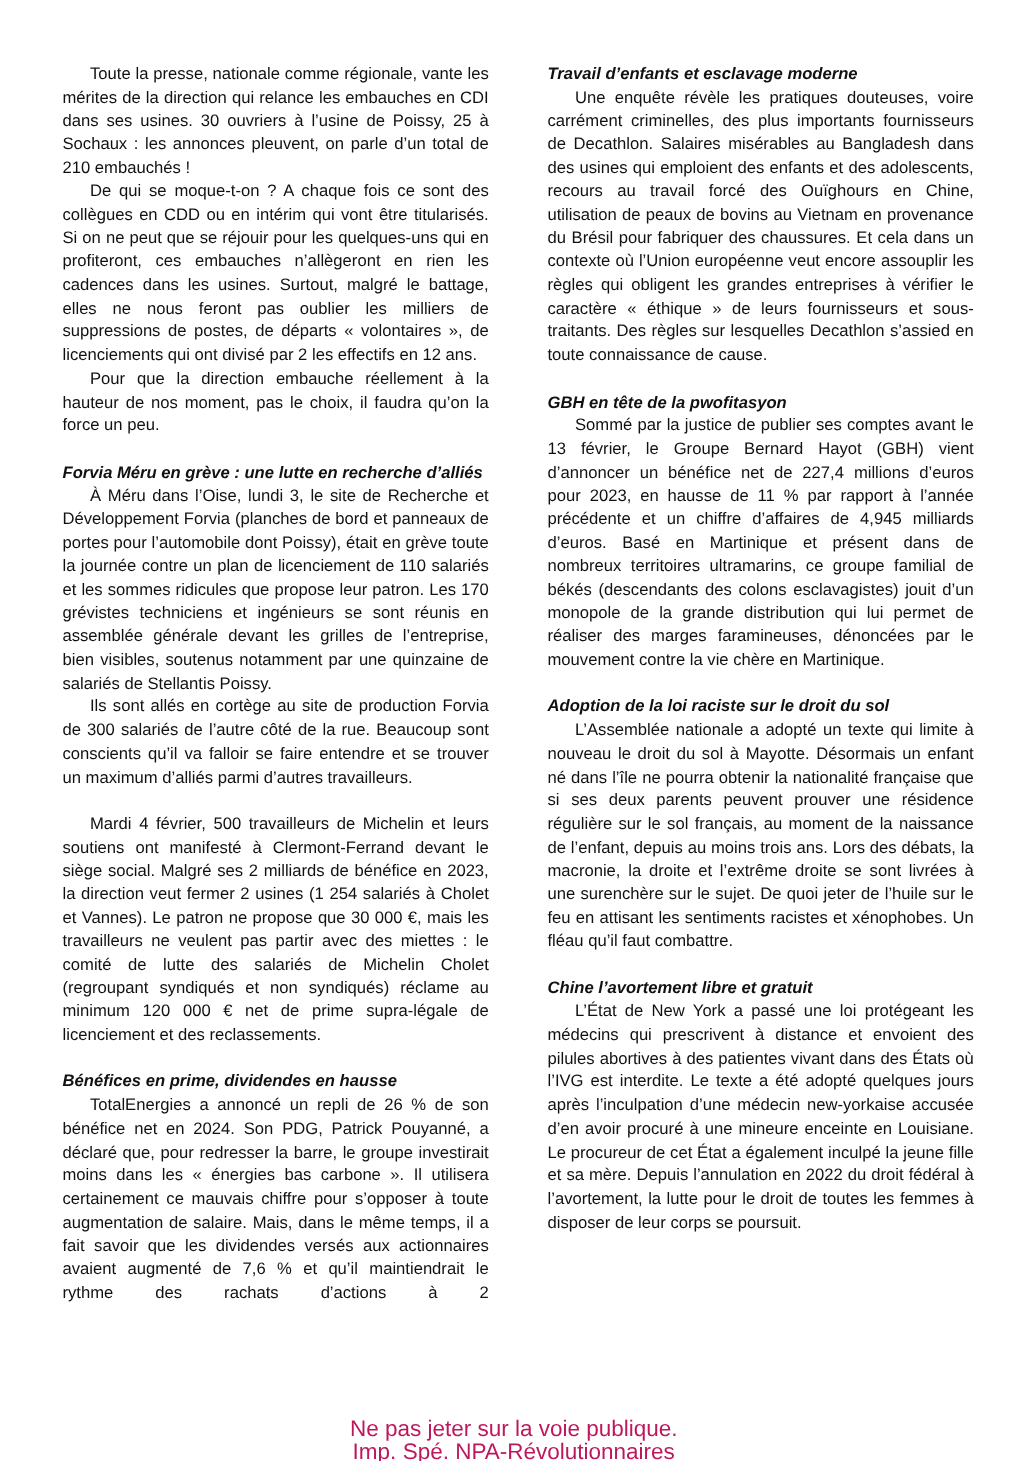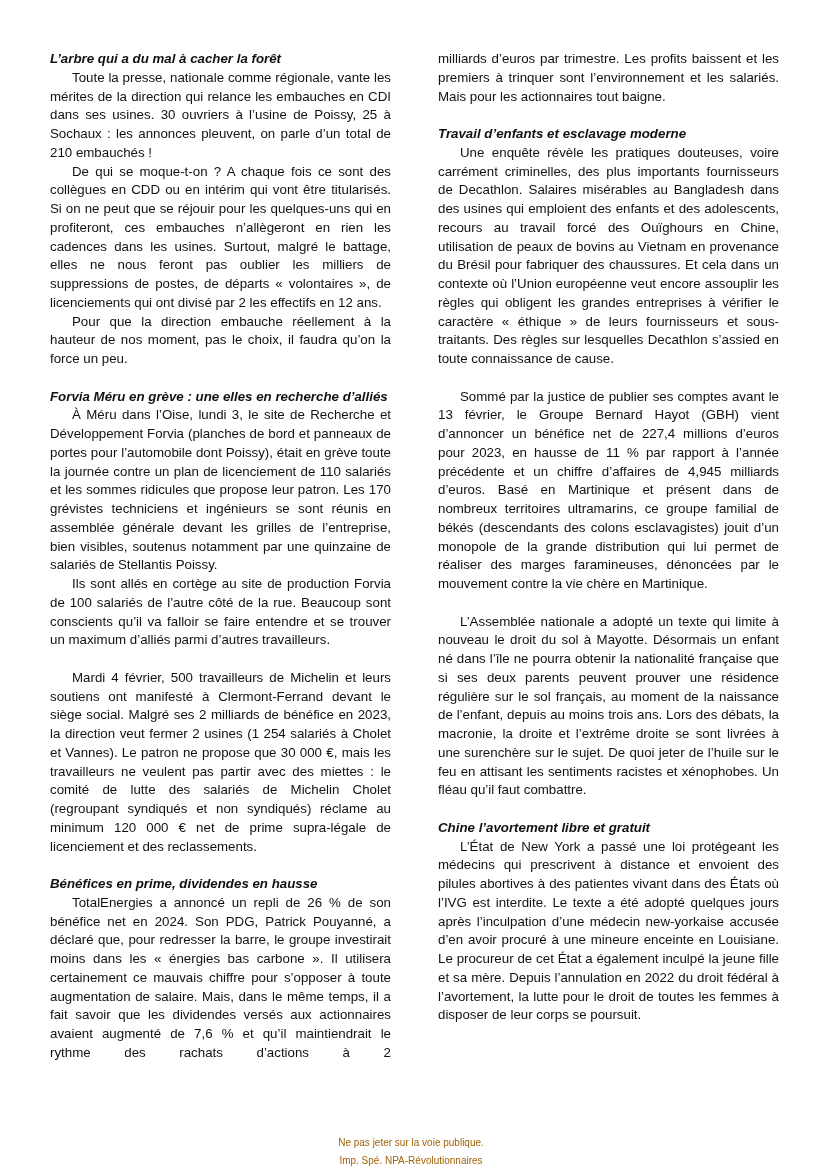--- a/index.html
+++ b/index.html
@@ -14,61 +14,59 @@
   #col-right { left: 438px; top: 50px; }
   .article { margin: 0 0 18.75px 0; }
   .article h2 {
     font-family: "Liberation Sans", sans-serif;
     font-size: 13.3px; line-height: 18.75px; font-weight: bold; font-style: italic;
     margin: 0; color: #111111; text-align: left;
   }
   .article p { margin: 0; text-indent: 22px; }
   .footer {
     position: absolute; left: 0; width: 826px; top: 1134px;
-    font-family: "Liberation Sans", sans-serif; font-size: 10px; line-height: 18px;
-    text-align: center; color: #a16207;
+    font-family: "Liberation Sans", sans-serif; font-size: 18px; line-height: 18px;
+    text-align: center; color: #be185d;
   }
   .footer div { margin-left: -4px; }
 </style>
 </head>
 <body>
 
 <div id="col-left" class="col">
   <div class="article">
-    <h2>L’arbre qui a du mal à cacher la forêt</h2>
     <p>Toute la presse, nationale comme régionale, vante les mérites de la direction qui relance les embauches en CDI dans ses usines. 30 ouvriers à l’usine de Poissy, 25 à Sochaux : les annonces pleuvent, on parle d’un total de 210 embauchés !</p>
     <p>De qui se moque-t-on ? A chaque fois ce sont des collègues en CDD ou en intérim qui vont être titularisés. Si on ne peut que se réjouir pour les quelques-uns qui en profiteront, ces embauches n’allègeront en rien les cadences dans les usines. Surtout, malgré le battage, elles ne nous feront pas oublier les milliers de suppressions de postes, de départs « volontaires », de licenciements qui ont divisé par 2 les effectifs en 12 ans.</p>
     <p>Pour que la direction embauche réellement à la hauteur de nos moment, pas le choix, il faudra qu’on la force un peu.</p>
   </div>
   <div class="article">
-    <h2>Forvia Méru en grève : une elles en recherche d’alliés</h2>
+    <h2>Forvia Méru en grève : une lutte en recherche d’alliés</h2>
     <p>À Méru dans l’Oise, lundi 3, le site de Recherche et Développement Forvia (planches de bord et panneaux de portes pour l’automobile dont Poissy), était en grève toute la journée contre un plan de licenciement de 110 salariés et les sommes ridicules que propose leur patron. Les 170 grévistes techniciens et ingénieurs se sont réunis en assemblée générale devant les grilles de l’entreprise, bien visibles, soutenus notamment par une quinzaine de salariés de Stellantis Poissy.</p>
-    <p>Ils sont allés en cortège au site de production Forvia de 100 salariés de l’autre côté de la rue. Beaucoup sont conscients qu’il va falloir se faire entendre et se trouver un maximum d’alliés parmi d’autres travailleurs.</p>
+    <p>Ils sont allés en cortège au site de production Forvia de 300 salariés de l’autre côté de la rue. Beaucoup sont conscients qu’il va falloir se faire entendre et se trouver un maximum d’alliés parmi d’autres travailleurs.</p>
   </div>
   <div class="article">
     <p>Mardi 4 février, 500 travailleurs de Michelin et leurs soutiens ont manifesté à Clermont-Ferrand devant le siège social. Malgré ses 2 milliards de bénéfice en 2023, la direction veut fermer 2 usines (1 254 salariés à Cholet et Vannes). Le patron ne propose que 30 000 €, mais les travailleurs ne veulent pas partir avec des miettes : le comité de lutte des salariés de Michelin Cholet (regroupant syndiqués et non syndiqués) réclame au minimum 120 000 € net de prime supra-légale de licenciement et des reclassements.</p>
   </div>
   <div class="article">
     <h2>Bénéfices en prime, dividendes en hausse</h2>
     <p style="text-align-last: justify;">TotalEnergies a annoncé un repli de 26 % de son bénéfice net en 2024. Son PDG, Patrick Pouyanné, a déclaré que, pour redresser la barre, le groupe investirait moins dans les « énergies bas carbone ». Il utilisera certainement ce mauvais chiffre pour s’opposer à toute augmentation de salaire. Mais, dans le même temps, il a fait savoir que les dividendes versés aux actionnaires avaient augmenté de 7,6 % et qu’il maintiendrait le rythme des rachats d’actions à 2</p>
   </div>
 </div>
 
 <div id="col-right" class="col">
   <div class="article">
-    <p style="text-indent:0;">milliards d’euros par trimestre. Les profits baissent et les premiers à trinquer sont l’environnement et les salariés. Mais pour les actionnaires tout baigne.</p>
-  </div>
-  <div class="article">
     <h2>Travail d’enfants et esclavage moderne</h2>
     <p>Une enquête révèle les pratiques douteuses, voire carrément criminelles, des plus importants fournisseurs de Decathlon. Salaires misérables au Bangladesh dans des usines qui emploient des enfants et des adolescents, recours au travail forcé des Ouïghours en Chine, utilisation de peaux de bovins au Vietnam en provenance du Brésil pour fabriquer des chaussures. Et cela dans un contexte où l’Union européenne veut encore assouplir les règles qui obligent les grandes entreprises à vérifier le caractère « éthique » de leurs fournisseurs et sous-traitants. Des règles sur lesquelles Decathlon s’assied en toute connaissance de cause.</p>
   </div>
   <div class="article">
+    <h2>GBH en tête de la pwofitasyon</h2>
     <p>Sommé par la justice de publier ses comptes avant le 13 février, le Groupe Bernard Hayot (GBH) vient d’annoncer un bénéfice net de 227,4 millions d’euros pour 2023, en hausse de 11 % par rapport à l’année précédente et un chiffre d’affaires de 4,945 milliards d’euros. Basé en Martinique et présent dans de nombreux territoires ultramarins, ce groupe familial de békés (descendants des colons esclavagistes) jouit d’un monopole de la grande distribution qui lui permet de réaliser des marges faramineuses, dénoncées par le mouvement contre la vie chère en Martinique.</p>
   </div>
   <div class="article">
+    <h2>Adoption de la loi raciste sur le droit du sol</h2>
     <p>L’Assemblée nationale a adopté un texte qui limite à nouveau le droit du sol à Mayotte. Désormais un enfant né dans l’île ne pourra obtenir la nationalité française que si ses deux parents peuvent prouver une résidence régulière sur le sol français, au moment de la naissance de l’enfant, depuis au moins trois ans. Lors des débats, la macronie, la droite et l’extrême droite se sont livrées à une surenchère sur le sujet. De quoi jeter de l’huile sur le feu en attisant les sentiments racistes et xénophobes. Un fléau qu’il faut combattre.</p>
   </div>
   <div class="article">
     <h2>Chine l’avortement libre et gratuit</h2>
     <p>L’État de New York a passé une loi protégeant les médecins qui prescrivent à distance et envoient des pilules abortives à des patientes vivant dans des États où l’IVG est interdite. Le texte a été adopté quelques jours après l’inculpation d’une médecin new-yorkaise accusée d’en avoir procuré à une mineure enceinte en Louisiane. Le procureur de cet État a également inculpé la jeune fille et sa mère. Depuis l’annulation en 2022 du droit fédéral à l’avortement, la lutte pour le droit de toutes les femmes à disposer de leur corps se poursuit.</p>
   </div>
 </div>
 
 <div class="footer">
   <div>Ne pas jeter sur la voie publique.</div>

